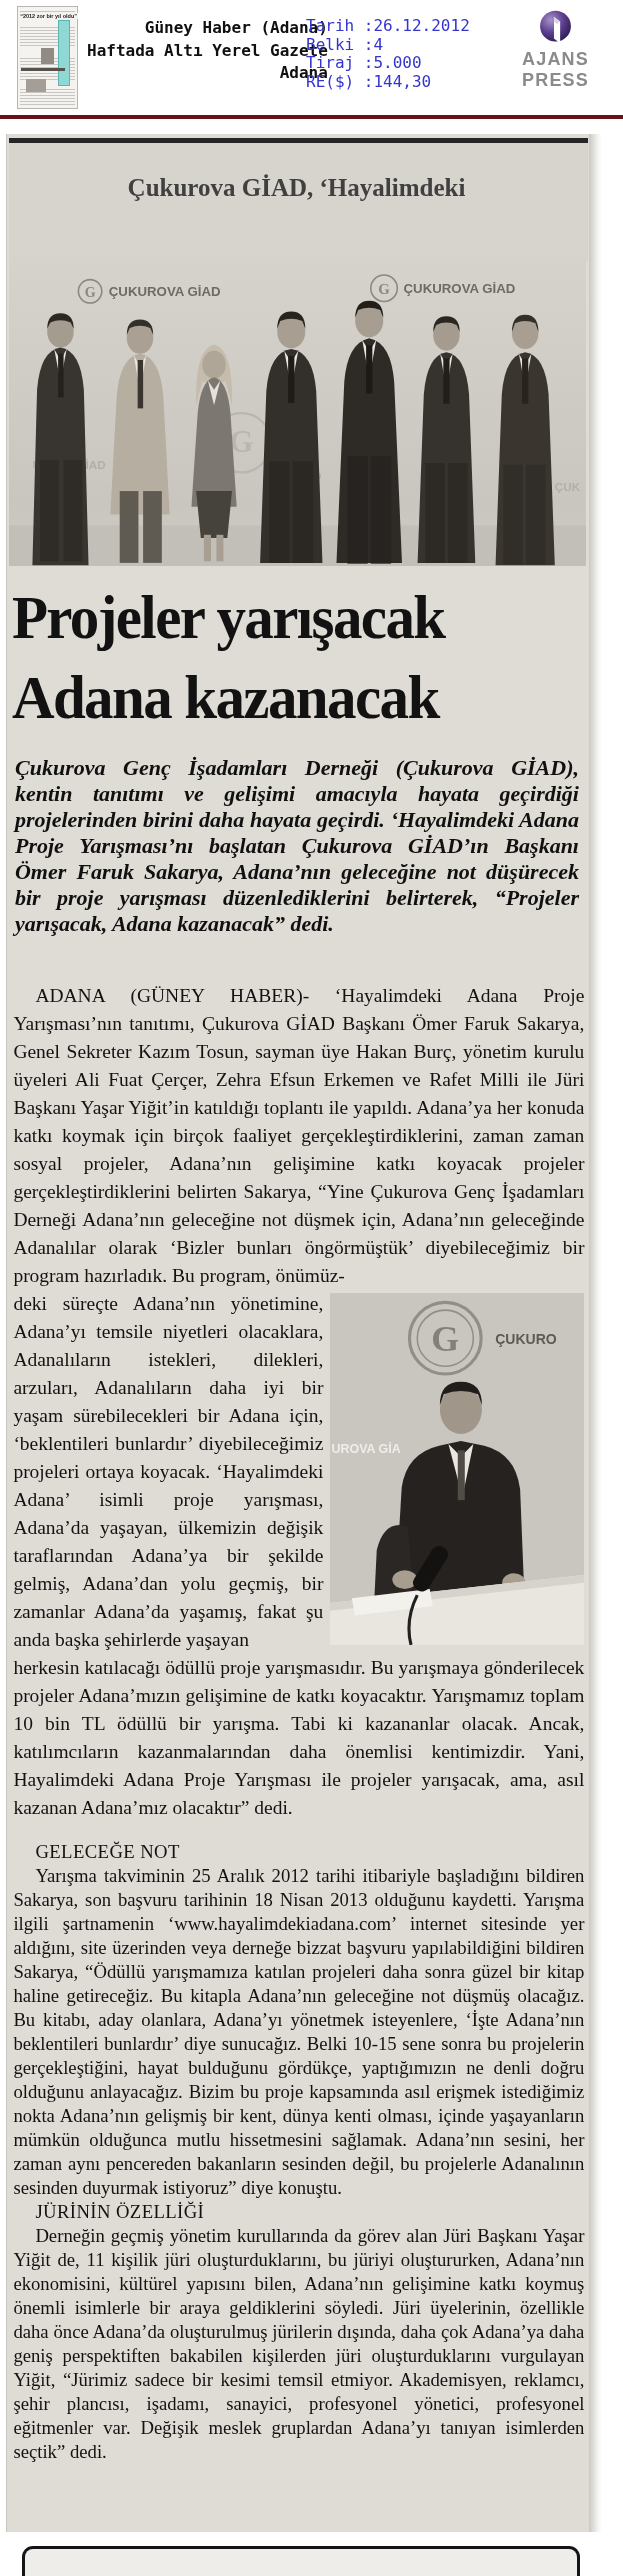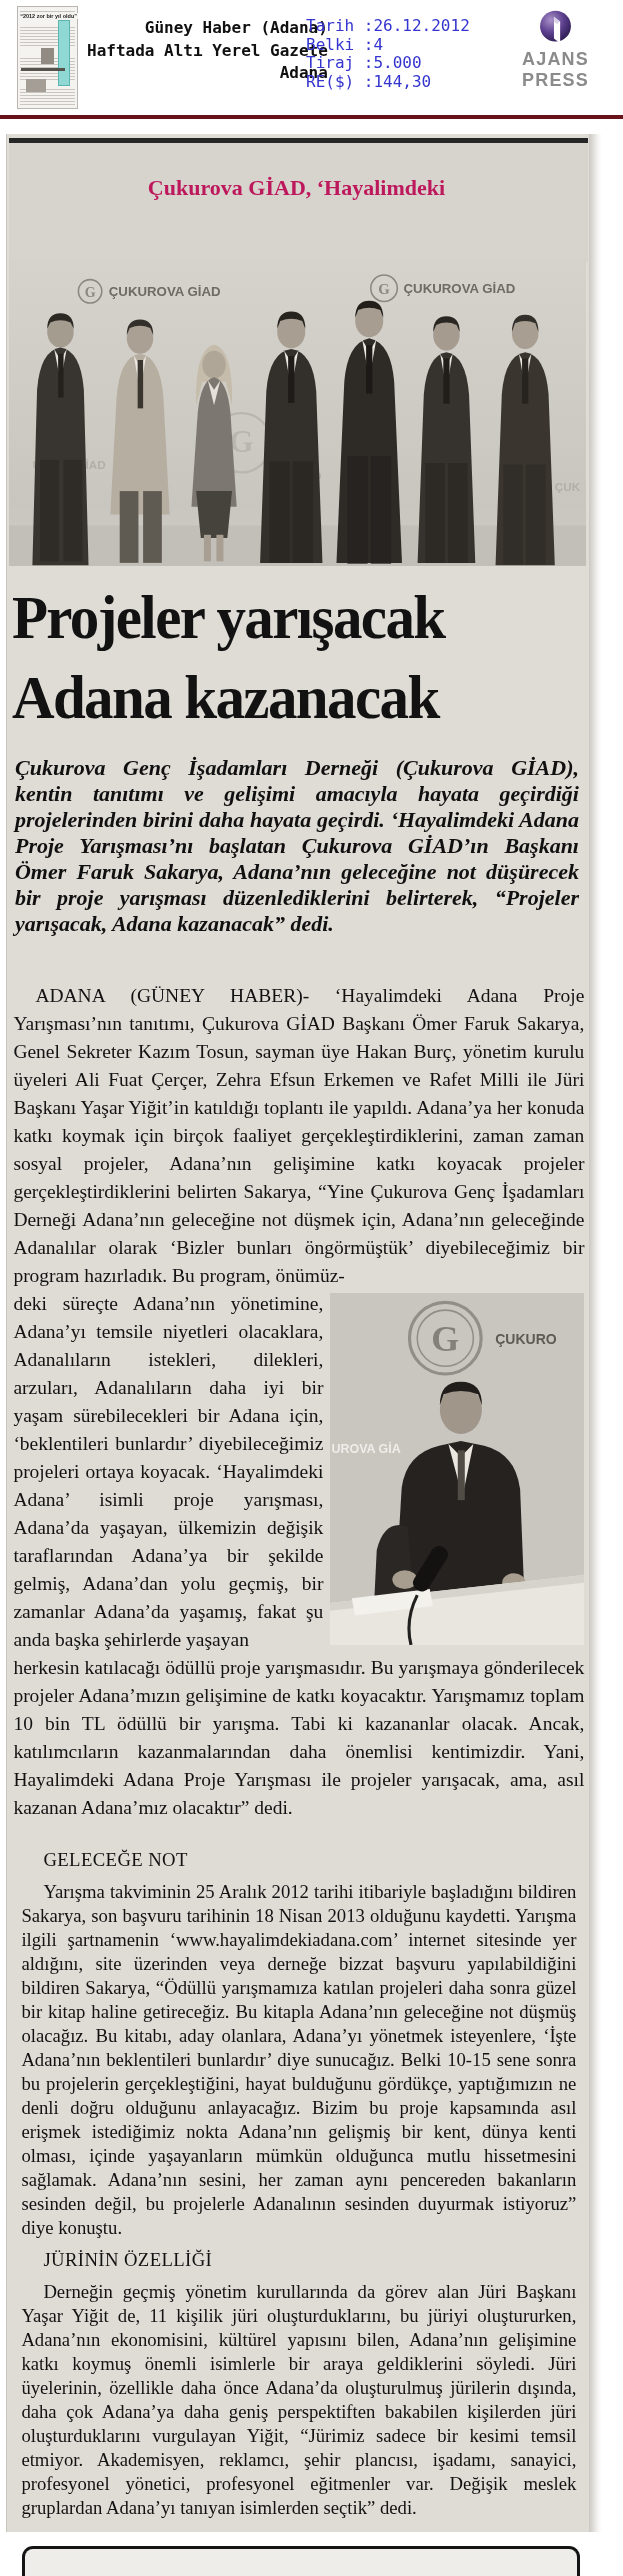--- a/index.html
+++ b/index.html
@@ -34,21 +34,21 @@
 
   
   .clip{position:absolute;left:6.2px;top:134px;width:583px;height:2398px;background:#dfdcd6;
         border-left:0.8px solid #c8c5bf;box-sizing:border-box;}
   .scan-shadow{position:absolute;left:589px;top:134px;width:12.5px;height:2398px;
         background:linear-gradient(to right,#cbc8c3,#f6f5f3 70%,#ffffff);}
 
   .clip-topbar{position:absolute;left:1.6px;top:3.9px;width:579px;height:5.5px;background:#262626;}
   .kicker-band{position:absolute;left:1.6px;top:9.4px;width:579px;height:119px;background:#d7d4ce;}
   .kicker{position:absolute;left:7.8px;top:34px;width:563px;text-align:center;
-          font-weight:bold;font-size:22px;line-height:40px;color:#be185d;}
+          font-weight:bold;font-size:25px;line-height:40px;color:#404040;}
 
   .photo{position:absolute;left:2.3px;top:123px;width:577px;height:309px;}
 
   .headline{position:absolute;left:4.7px;top:443px;width:574px;font-weight:bold;
             font-size:59px;line-height:76px;letter-spacing:-1.6px;color:#121212;
             transform:scaleY(1.05);transform-origin:top left;}
 
   .lead{position:absolute;left:7.8px;top:621px;width:564px;font-size:22px;font-weight:bold;
         font-style:italic;line-height:26px;text-align:justify;color:#101010;}
 
@@ -56,21 +56,21 @@
          text-align:justify;color:#121212;}
   .bodyA p{margin:0;}
   .indent{text-indent:22px;}
   .wrapblock{margin:0;overflow:hidden;}
   .leftcol{float:left;width:310px;text-align:justify;}
   .inset{float:right;width:254px;height:352px;margin-top:3.1px;}
   .cont{clear:both;}
 
   .bodyB{position:absolute;left:6.2px;top:1706px;width:571px;font-size:18.7px;line-height:24px;
          text-align:justify;color:#121212;}
-  .bodyB p{margin:8px;}
+  .bodyB p{margin:0;}
   .subhead{text-indent:22px;letter-spacing:0.4px;}
 
   .bottombox{position:absolute;left:22px;top:2546px;width:558px;height:34px;
              border:3.1px solid #141414;border-bottom:none;border-radius:11px 11px 0 0;
              background:#efede9;box-sizing:border-box;}
 </style>
 </head>
 <body>
 
 <div id="page">

